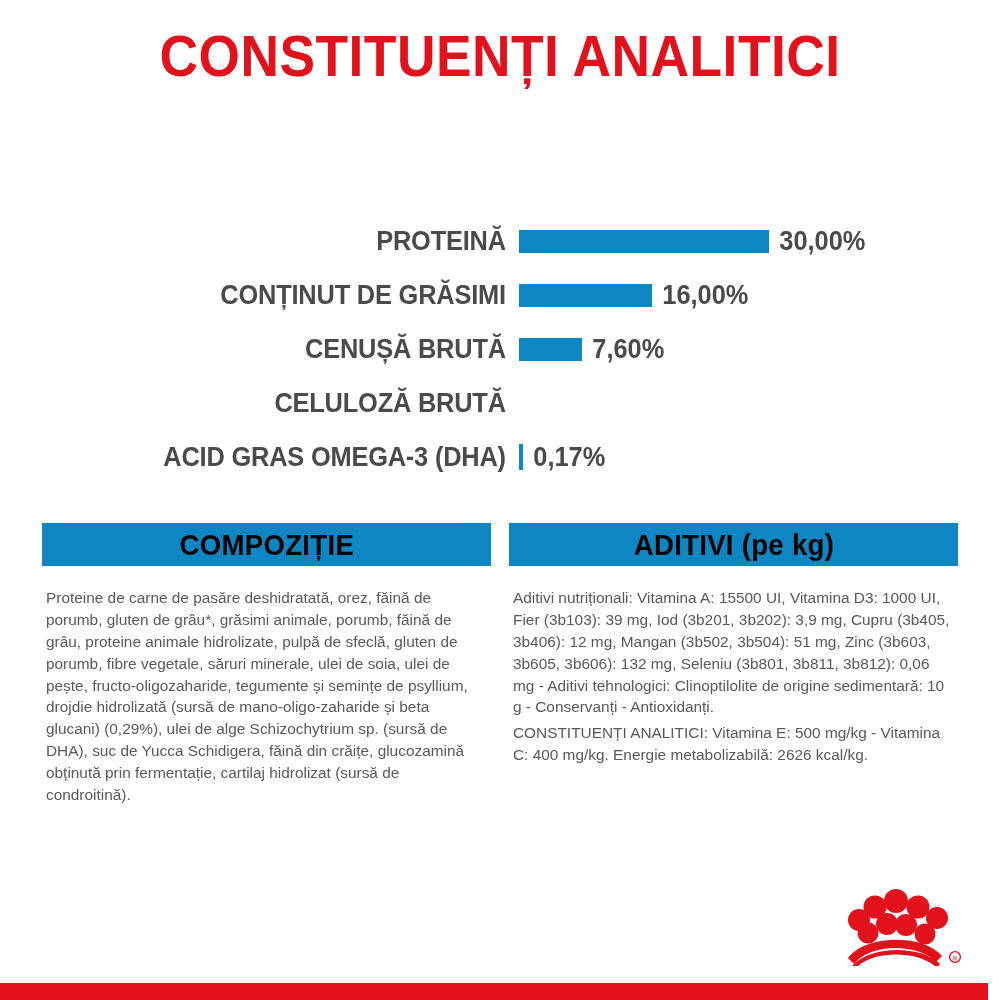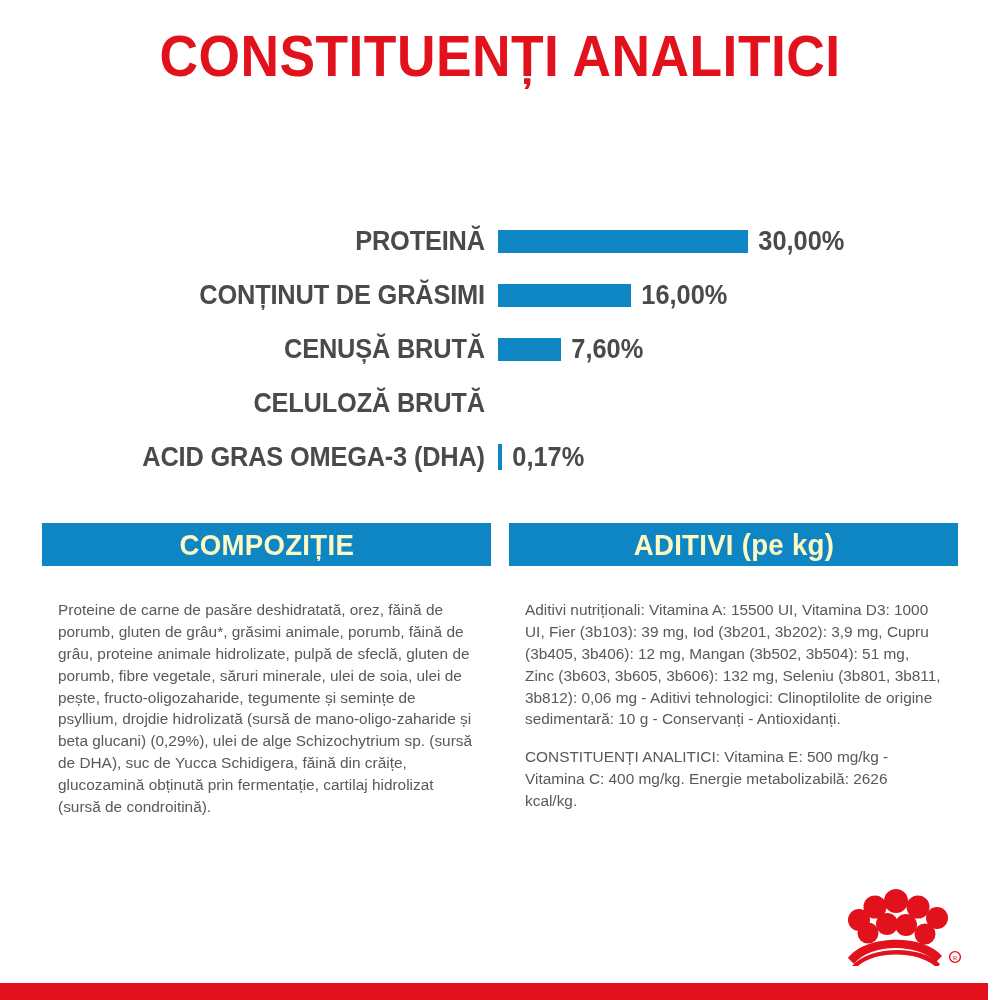--- a/index.html
+++ b/index.html
@@ -41,20 +41,21 @@
     position: absolute;
     top: 214px;
     left: 0;
     width: 1000px;
   }
 
   .chart-row {
     display: flex;
     align-items: center;
     height: 54px;
+    padding-left: 21px;
   }
 
   .chart-label {
     width: 498px;
     text-align: right;
     padding-right: 14px;
     color: #4a4a4a;
     font-family: "Liberation Sans Narrow", "Liberation Sans", sans-serif;
     font-weight: bold;
     font-size: 27px;
@@ -99,21 +100,21 @@
     left: 42px;
     width: 916px;
     display: flex;
     gap: 18px;
   }
 
   .panel { width: 449px; }
 
   .panel-header {
     background: #0E86C4;
-    color: #fef9c3;
+    color: #000000;
     height: 43px;
     line-height: 43px;
     text-align: center;
     font-family: "Liberation Sans Narrow", "Liberation Sans", sans-serif;
     font-weight: bold;
     font-size: 30px;
     letter-spacing: 0.3px;
   }
 
   .panel-header span {
@@ -123,21 +124,21 @@
 
   .panel-body {
     padding-top: 17px;
     color: #58595b;
     font-family: "Liberation Sans", sans-serif;
     font-size: 15.4px;
     line-height: 1.42;
     text-align: left;
   }
 
-  .panel-body p { margin: 16px; }
+  .panel-body p { margin: 4px; }
 
   
   .logo {
     position: absolute;
     left: 842px;
     top: 884px;
     width: 126px;
     height: 82px;
   }
 

